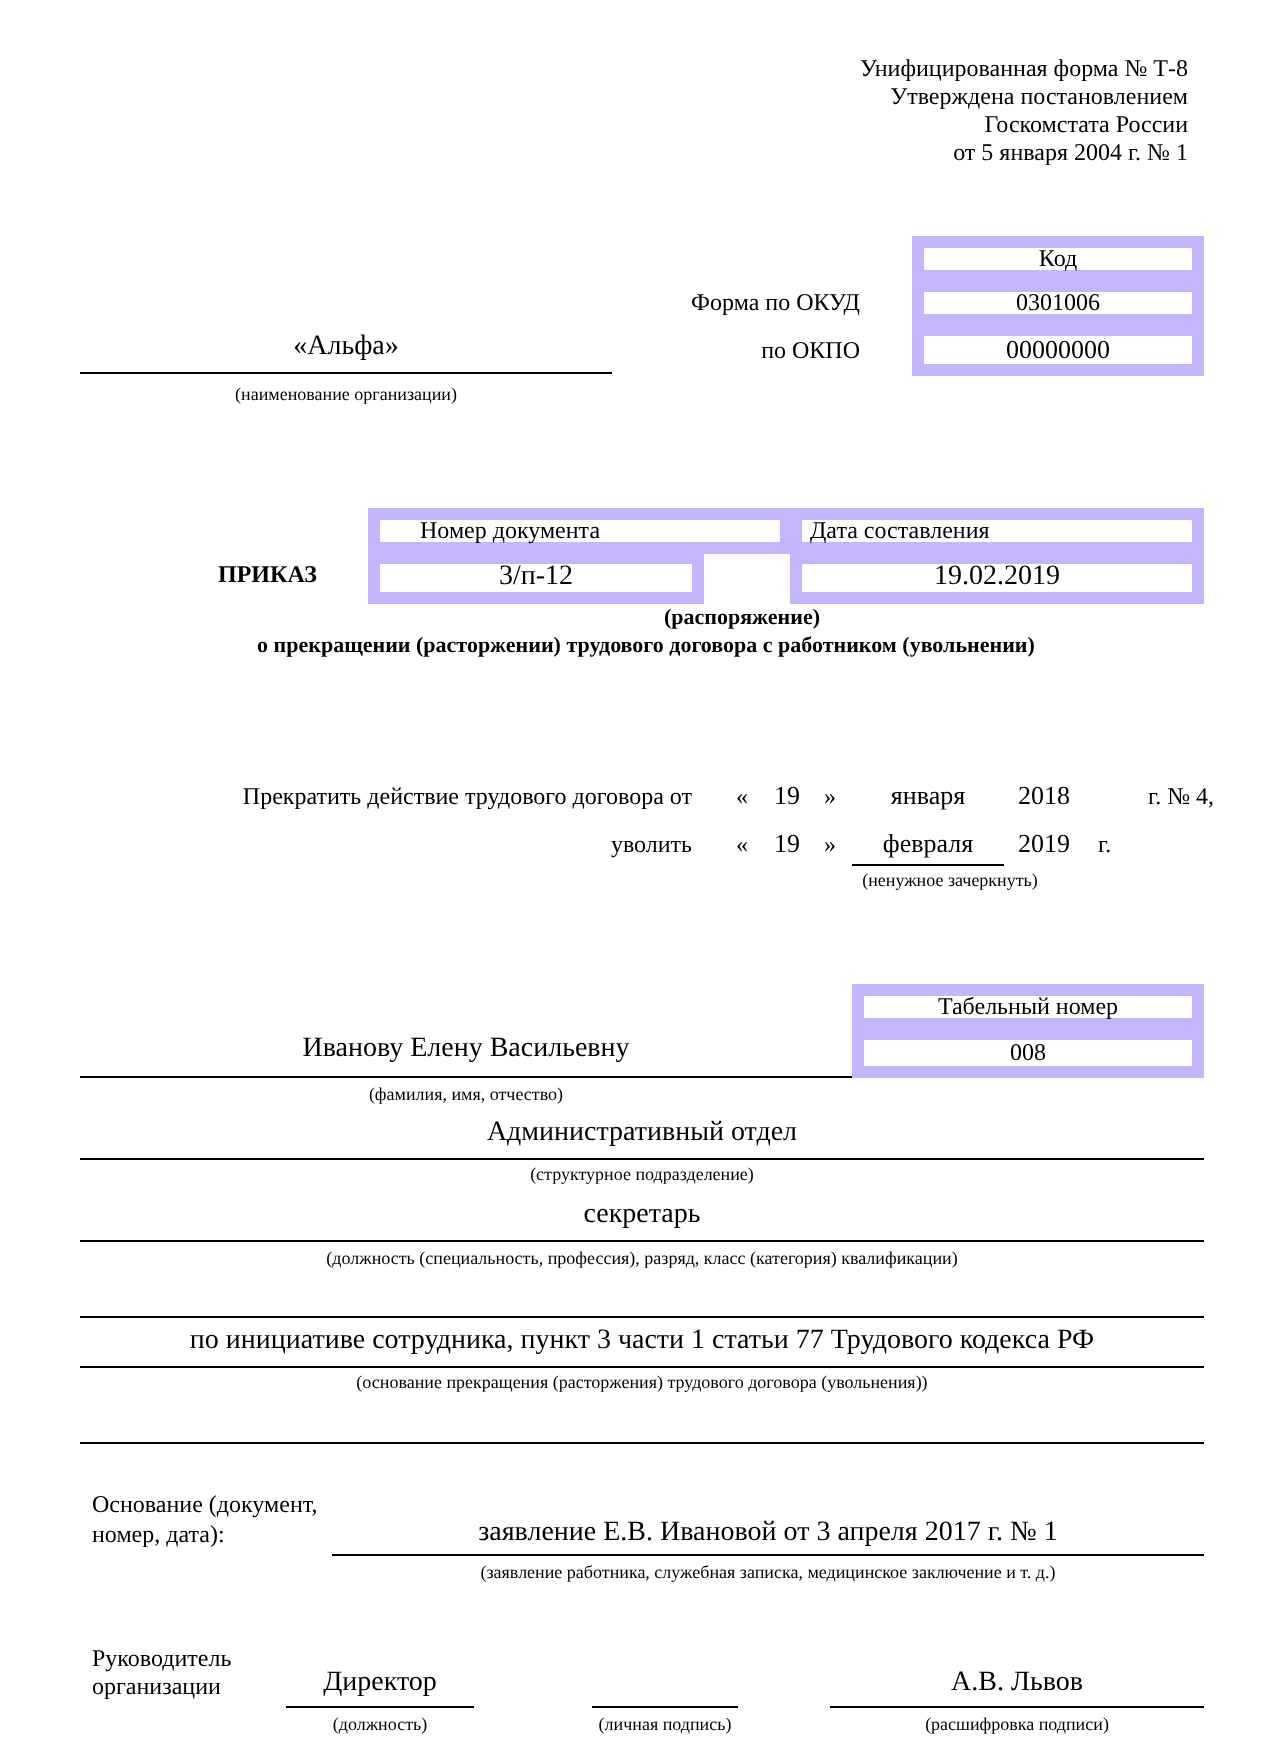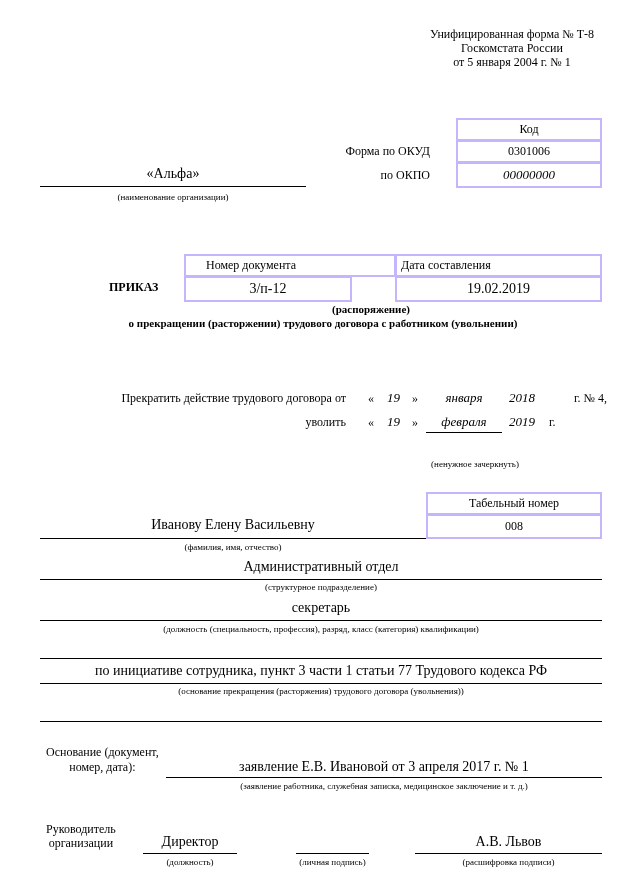--- a/index.html
+++ b/index.html
@@ -2,34 +2,35 @@
 <html><head>
   <meta charset="utf-8">
   <style>
     html, body { margin:0; padding:0; background:#ffffff; }
     body { width:636px; height:875px; position:relative; overflow:hidden;
            font-family:"Liberation Serif", "DejaVu Serif", serif; color:#000; }
     .abs { position:absolute; }
     .line { position:absolute; height:0; border-top:1px solid #000; }
     .cap { position:absolute; font-size:9px; text-align:center; white-space:nowrap; }
     .f12 { font-size:12px; }
-    .f13 { font-size:13px;font-style:italic; }
+    .f13 { font-size:13px; }
     .f14 { font-size:14px; }
     .f11 { font-size:11px; }
     .c { text-align:center; }
     .r { text-align:right; }
     .b { font-weight:bold; }
-    .cell { position:absolute; box-sizing:border-box; border:2px solid #c4b5fd; display:flex; align-items:center; justify-content:center; }
-    .nw { white-space:nowrap;text-align:center; }
+    .cell { position:absolute; box-sizing:border-box; border:6px solid #c4b5fd; display:flex; align-items:center; justify-content:center; }
+    .nw { white-space:nowrap; }
   </style>
 </head>
 <body>
 
 <div class="abs r f12" style="right:42px; top:27px; line-height:14px;">
   <div class="nw">Унифицированная  форма № Т-8</div>
+  <div class="nw">Утверждена постановлением</div>
   <div class="nw">Госкомстата России</div>
   <div class="nw">от 5 января 2004 г. № 1</div>
 </div>
 
 <div>
   <div class="cell f12" style="left:456px; top:118px; width:146px; height:23px;">
     <span>Код</span>
   </div>
   <div class="cell f12" style="left:456px; top:140px; width:146px; height:23px;">
     <span>0301006</span>
@@ -70,21 +71,21 @@
 <div class="abs f12 nw" style="left:574px; top:391px;">г. № 4,</div>
 
 <div class="abs r f12 nw" style="right:290px; top:415px;">уволить</div>
 <div class="abs f12" style="left:368px; top:415px;">«</div>
 <div class="abs f13" style="left:387px; top:414px;">19</div>
 <div class="abs f12" style="left:412px; top:415px;">»</div>
 <div class="abs f13 c" style="left:426px; width:76px; top:414px;">февраля</div>
 <div class="abs f13" style="left:509px; top:414px;">2019</div>
 <div class="abs f12" style="left:549px; top:415px;">г.</div>
 <div class="line" style="left:426px; width:76px; top:432px;"></div>
-<div class="cap" style="left:420px; width:110px; top:435px;margin-top:24px;">(ненужное зачеркнуть)</div>
+<div class="cap" style="left:420px; width:110px; top:435px;">(ненужное зачеркнуть)</div>
 
 <div class="cell f12" style="left:426px; top:492px; width:176px; height:23px;">
   <span>Табельный номер</span>
 </div>
 <div class="cell f12" style="left:426px; top:514px; width:176px; height:25px;">
   <span>008</span>
 </div>
 <div class="abs c f14 nw" style="left:40px; width:386px; top:517px;">Иванову Елену Васильевну</div>
 <div class="line" style="left:40px; width:386px; top:538px;"></div>
 <div class="cap" style="left:40px; width:386px; top:542px;">(фамилия, имя, отчество)</div>

